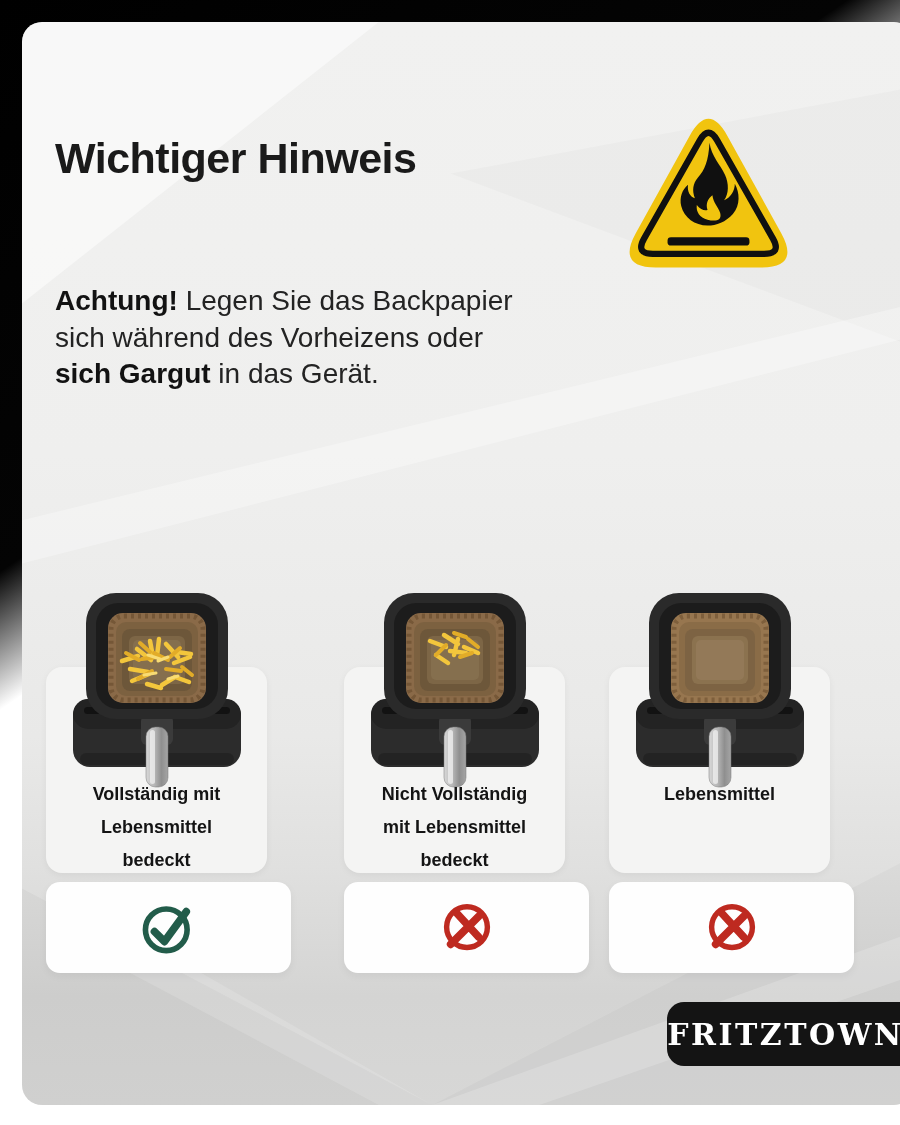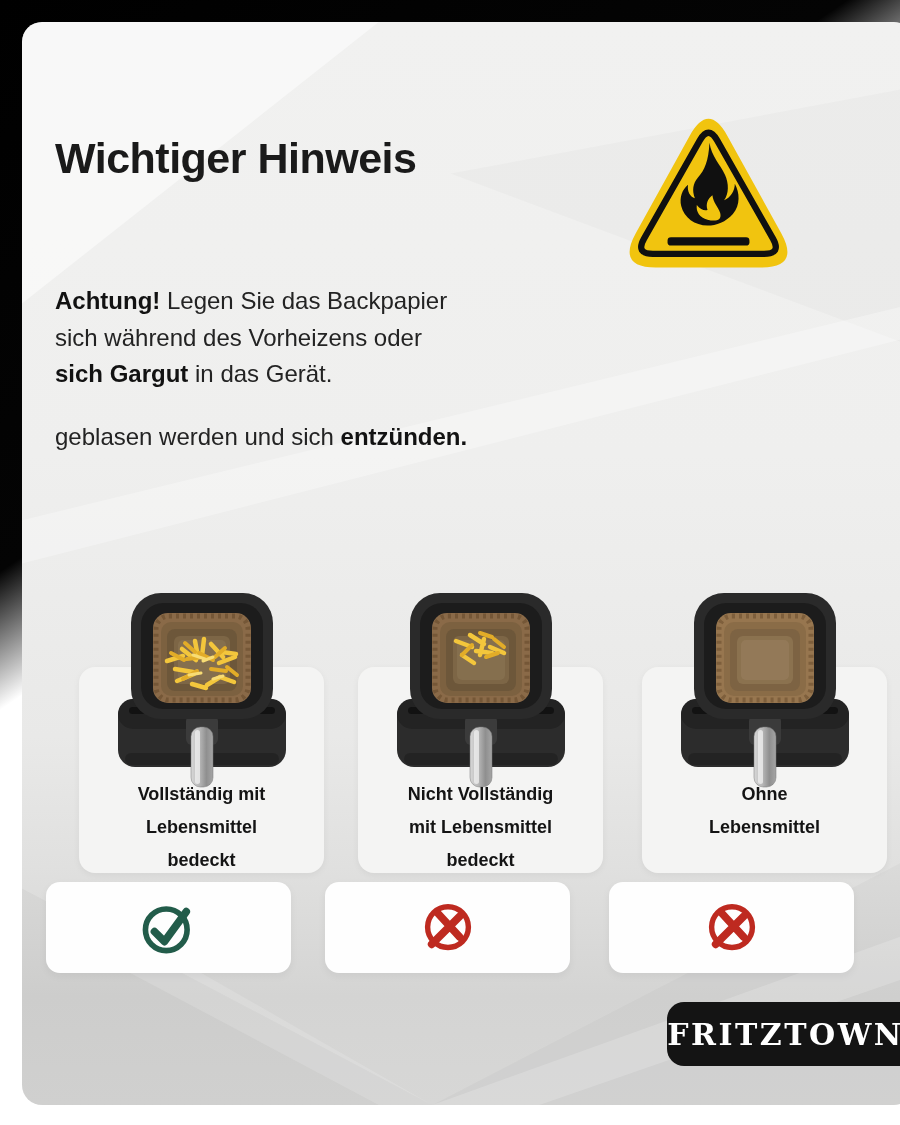--- a/index.html
+++ b/index.html
@@ -22,32 +22,31 @@
   .f5{background:rgba(0,0,0,.025);clip-path:polygon(100% 77%,100% 100%,46% 100%);}
   .f6{background:rgba(255,255,255,.18);clip-path:polygon(46% 100%,58% 100%,100% 88%,100% 84%);}
   .f7{background:rgba(255,255,255,.14);clip-path:polygon(46% 100%,40% 100%,8% 86%,12% 84%);}
 
   .page-title{
     position:absolute;left:33px;top:82px;
     font-size:43px;line-height:50px;font-weight:800;letter-spacing:-.5px;color:#1a1a1a;
   }
   .warning-sign{position:absolute;left:584px;top:70px;}
 
-  .para{position:absolute;left:33px;font-size:24px;line-height:36.5px;color:#232323;}
+  .para{position:absolute;left:33px;font-size:28px;line-height:36.5px;color:#232323;}
   .para .line{white-space:nowrap;}
   .para .b{font-weight:700;color:#121212;}
   .p1{top:261px;}
   .p2{top:397px;}
 
   .col{position:absolute;top:645px;width:245px;}
-  .col-1{left:24px;} .col-2{left:303px;} .col-3{left:587px;}
+  .col-1{left:24px;} .col-2{left:322px;} .col-3{left:587px;}
   .col-gray{
-    position:relative;width:245px;height:206px;background:#f4f4f3;border-radius:16px;
+    position:relative;width:221px;height:206px;background:#f4f4f3;border-radius:16px;
     box-shadow:0 2px 7px rgba(0,0,0,.05);
-    margin-left:33px;
   }
   .fryer{position:absolute;left:50%;transform:translateX(-50%);top:-78px;}
   .col-label{
     position:absolute;left:0;right:0;top:111px;text-align:center;
     font-weight:700;font-size:18px;line-height:33px;color:#141414;
   }
   .col-white{
     margin-top:9px;width:245px;height:91px;background:#fefefe;border-radius:14px;
     display:flex;align-items:center;justify-content:center;
     box-shadow:0 3px 8px rgba(0,0,0,.05);
@@ -86,21 +85,20 @@
     <rect x="63" y="149" width="84" height="8.5" rx="3.5" fill="#101010"></rect>
   </svg>
 
   <div class="para p1">
     <div class="line"><span class="b">Achtung!</span><span> Legen Sie das Backpapier</span></div>
     <div class="line"><span>sich während des Vorheizens oder</span></div>
     <div class="line"><span class="b">sich Gargut</span><span> in das Gerät.</span></div>
   </div>
 
   <div class="para p2">
-    <div class="line"><span>geblasen werden und sich </span><span class="b">entzünden.</span></div>
   </div>
 
   <div class="col col-1">
     <div class="col-gray">
       <svg class="fryer" width="190" height="200" viewBox="0 0 190 200">
         <defs>
           <linearGradient id="chrome1" x1="0" y1="0" x2="1" y2="0">
             <stop offset="0" stop-color="#d8d8d8"></stop>
               <stop offset=".4" stop-color="#b5b5b5"></stop>
             <stop offset=".7" stop-color="#8f8f8f"></stop>
@@ -223,21 +221,20 @@
         <rect x="24" y="4" width="142" height="126" rx="30" fill="#2a2a2a"></rect>
         <rect x="34" y="14" width="122" height="106" rx="22" fill="#1c1c1c"></rect>
         <rect x="46" y="24" width="98" height="90" rx="15" fill="#97764f"></rect>
         <rect x="49" y="27" width="92" height="84" rx="13" fill="none" stroke="#7e5f3c" stroke-width="5" stroke-dasharray="3 4"></rect>
         <rect x="54" y="33" width="82" height="74" rx="10" fill="#8a6c47"></rect>
         <rect x="60" y="40" width="70" height="62" rx="8" fill="#7d6343"></rect>
         <rect x="67" y="47" width="56" height="48" rx="6" fill="#8d7351" opacity=".9"></rect>
         <rect x="71" y="51" width="48" height="40" rx="5" fill="#9a8060" opacity=".55"></rect>
       </svg>
       <div class="col-label">
-        <div>Ohne</div>
         <div>Lebensmittel</div>
       </div>
     </div>
     <div class="col-white">
       <svg width="58" height="58" viewBox="0 0 64 64">
         <circle cx="32" cy="31" r="22.5" fill="none" stroke="#BE2A20" stroke-width="6"></circle>
         <path d="M21 16 L45 42 M45 19 L14 50" fill="none" stroke="#BE2A20" stroke-width="8.5" stroke-linecap="round"></path>
       </svg>
     </div>
   </div>

